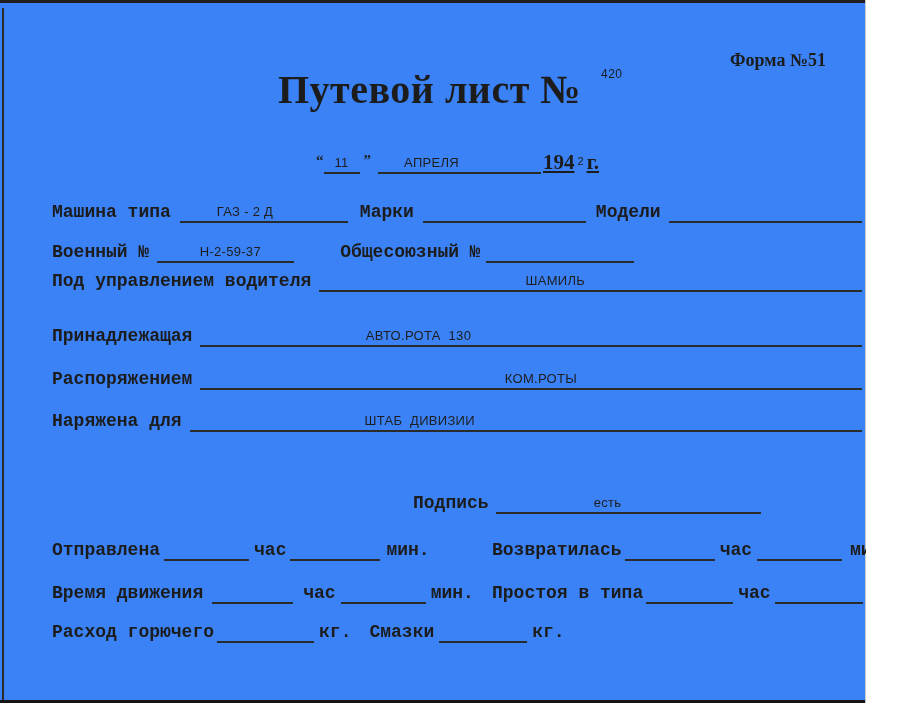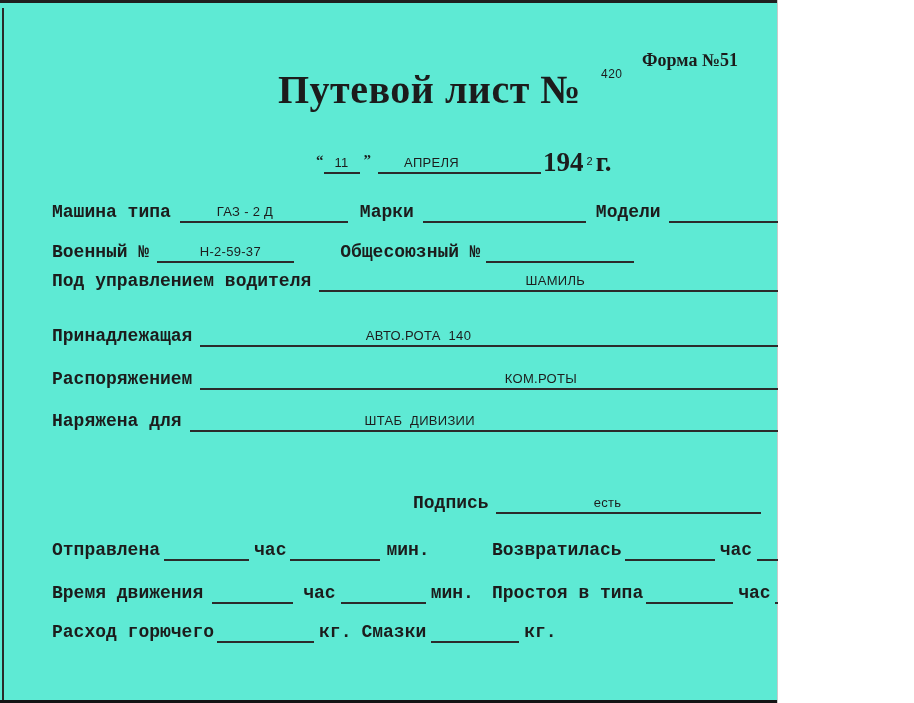--- a/index.html
+++ b/index.html
@@ -1,19 +1,19 @@
 <!DOCTYPE html>
 <html><head>
 <meta charset="utf-8">
 <style>
   html,body{margin:0;padding:0;background:#ffffff;}
   #page{
     position:relative;
-    width:778px;height:703px;
-    background:#5eead4;
+    width:866px;height:703px;
+    background:#3b82f6;
     font-family:"Liberation Serif",serif;
     color:#1c1c1c;
     overflow:hidden;
   }
   
   .edge-top{position:absolute;left:0;top:0;width:100%;height:3px;background:#1f1f1f;}
   .edge-left{position:absolute;left:2px;top:8px;width:2px;bottom:0;background:#2a2a2a;}
   .edge-bottom{position:absolute;left:0;bottom:0;width:100%;height:3px;background:#141414;}
   .edge-right{position:absolute;right:0;top:0;width:1px;height:100%;background:#c9c9c9;}
 
@@ -43,28 +43,28 @@
   .title-row{position:absolute;left:278px;top:68px;display:flex;}
   .title{font-weight:bold;font-size:40px;line-height:44px;white-space:nowrap;letter-spacing:0.5px;}
   .doc-num{
     font-family:"Liberation Sans",sans-serif;font-size:12px;line-height:12px;
     margin-left:20px;margin-bottom:11px;letter-spacing:0.5px;
   }
 
   
   .date-row{position:absolute;left:316px;top:150px;display:flex;align-items:flex-end;height:24px;}
   .quote{font-weight:bold;font-size:15px;line-height:15px;margin-bottom:6px;}
-  .year{font-weight:bold;font-size:27px;line-height:23px;white-space:nowrap;}
+  .year{font-weight:bold;font-size:21px;line-height:23px;white-space:nowrap;text-decoration:underline;}
   .year-digit{
     font-family:"Liberation Sans",sans-serif;font-size:11px;line-height:11px;
     margin:0 0 7px 3px;
   }
   .ml2{margin-left:2px}.ml3{margin-left:3px}.ml4{margin-left:4px}.ml5{margin-left:5px}
   .ml6{margin-left:6px}.ml7{margin-left:7px}.ml8{margin-left:8px}.ml9{margin-left:9px}
-  .ml10{margin-left:10px}.ml12{margin-left:12px}.ml22{margin-left:10px}.ml46{margin-left:46px}
+  .ml10{margin-left:10px}.ml12{margin-left:12px}.ml22{margin-left:18px}.ml46{margin-left:46px}
 </style>
 </head>
 <body>
 
 <div id="page">
   <div class="edge-top"></div>
   <div class="edge-left"></div>
   <div class="edge-bottom"></div>
   <div class="edge-right"></div>
 
@@ -118,21 +118,21 @@
   <div class="row" style="left:52px;top:270px;width:810px">
     <span class="lbl">Под управлением водителя</span>
     <span class="fill flex ml8">
       <span class="val" style="left:38%">ШАМИЛЬ</span>
     </span>
   </div>
 
   <div class="row" style="left:52px;top:325px;width:810px">
     <span class="lbl">Принадлежащая</span>
     <span class="fill flex ml8">
-      <span class="val" style="left:25%">АВТО.РОТА  140</span>
+      <span class="val" style="left:25%">АВТО.РОТА  130</span>
     </span>
   </div>
 
   <div class="row" style="left:52px;top:368px;width:810px">
     <span class="lbl">Распоряжением</span>
     <span class="fill flex ml8">
       <span class="val" style="left:46%">КОМ.РОТЫ</span>
     </span>
   </div>
 

